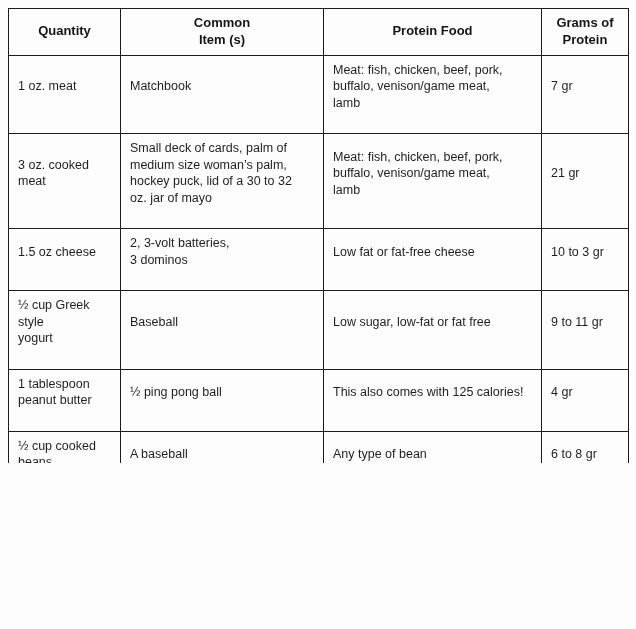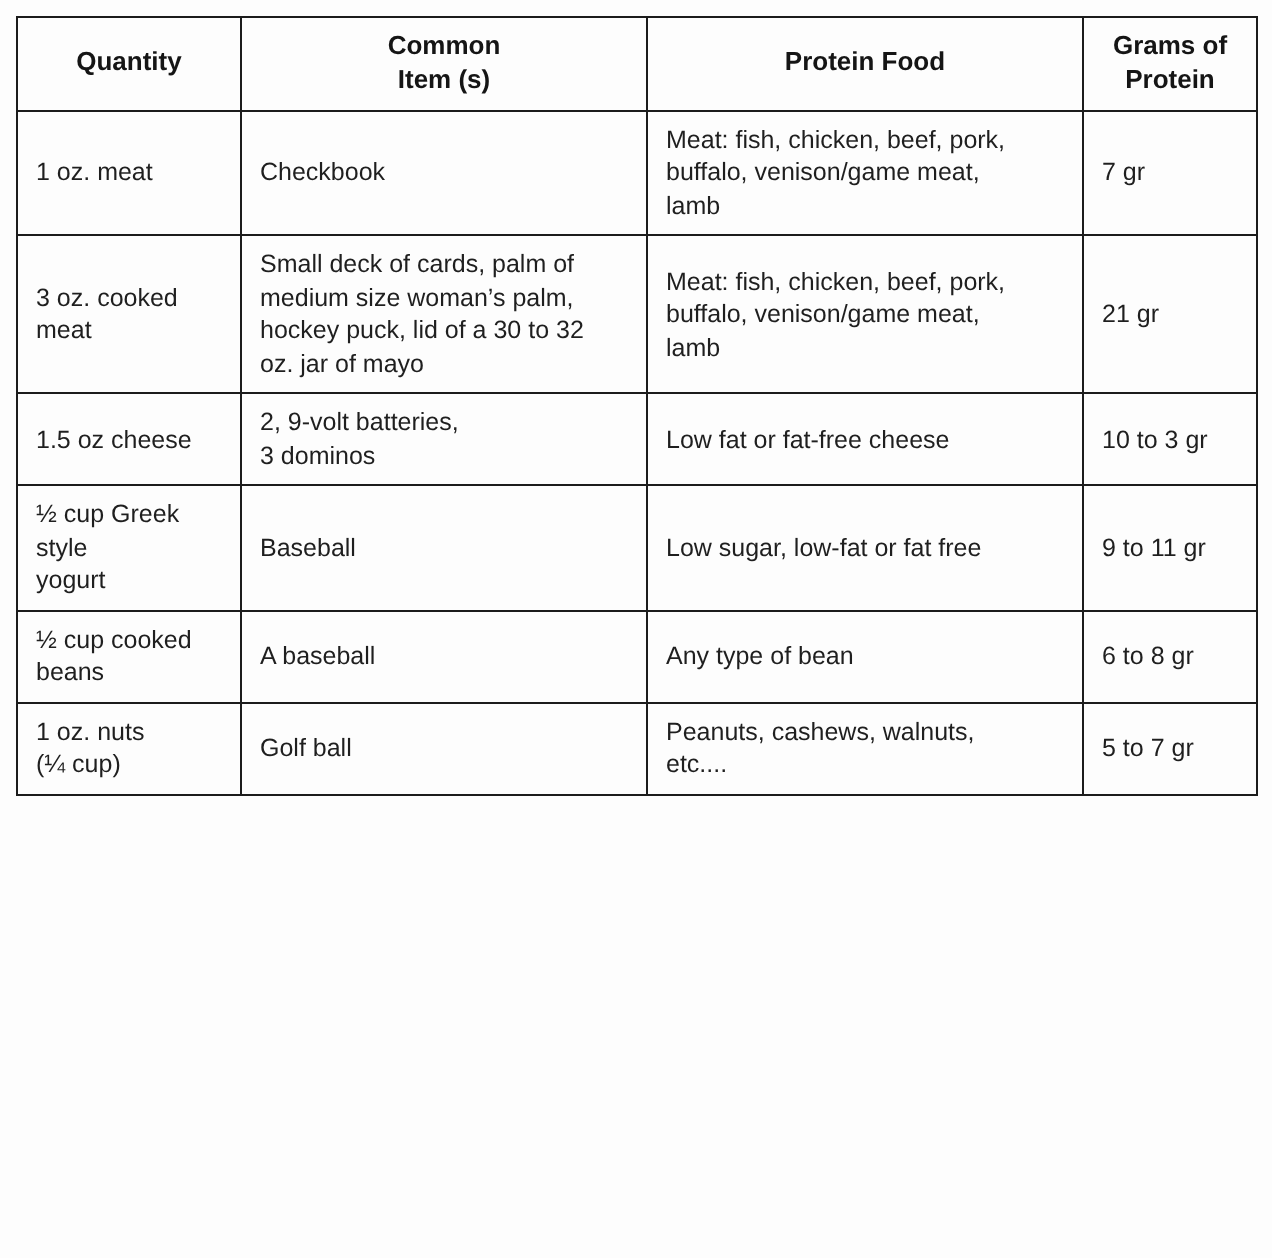--- a/index.html
+++ b/index.html
@@ -35,21 +35,21 @@
     vertical-align: middle;
     padding: 6px 4px;
     line-height: 1.3;
     color: #151515;
   }
   .protein-table td {
     font-size: 12.5px;
     line-height: 1.32;
     vertical-align: middle;
     text-align: left;
-    padding: 6px 4px 6px 9px;
+    padding: 6px 4px 22px 9px;
   }
   col.c-quantity { width: 112px; }
   col.c-item     { width: 203px; }
   col.c-food     { width: 218px; }
   col.c-grams    { width: 87px;  }
 </style>
 </head>
 <body>
 
 <div class="page">
@@ -66,51 +66,58 @@
         <th>Common
 Item (s)</th>
         <th>Protein Food</th>
         <th>Grams of
 Protein</th>
       </tr>
     </thead>
     <tbody>
       <tr>
         <td>1 oz. meat</td>
-        <td>Checkbook</td>
+        <td>Matchbook</td>
         <td>Meat:  fish, chicken, beef, pork,
 buffalo, venison/game meat,
 lamb</td>
         <td>7 gr</td>
       </tr>
       <tr>
         <td>3 oz.  cooked
 meat</td>
         <td>Small deck of cards, palm of
 medium size woman’s palm,
 hockey puck, lid of a 30 to 32
 oz. jar of mayo</td>
         <td>Meat:  fish, chicken, beef, pork,
 buffalo, venison/game meat,
 lamb</td>
         <td>21 gr</td>
       </tr>
       <tr>
         <td>1.5 oz cheese</td>
-        <td>2, 9-volt batteries,
+        <td>2, 3-volt batteries,
 3 dominos</td>
         <td>Low fat or fat-free cheese</td>
         <td>10 to 3 gr</td>
       </tr>
       <tr>
         <td>½ cup Greek style
 yogurt</td>
         <td>Baseball</td>
         <td>Low sugar, low-fat or fat free</td>
         <td>9 to 11 gr</td>
+      </tr>
+      <tr>
+        <td>1 tablespoon
+peanut butter</td>
+        <td>½ ping pong ball</td>
+        <td>This also comes with 125 calories!</td>
+        <td>4 gr</td>
       </tr>
       <tr>
         <td>½ cup cooked
 beans</td>
         <td>A baseball</td>
         <td>Any type of bean</td>
         <td>6 to 8 gr</td>
       </tr>
       <tr>
         <td>1 oz. nuts

